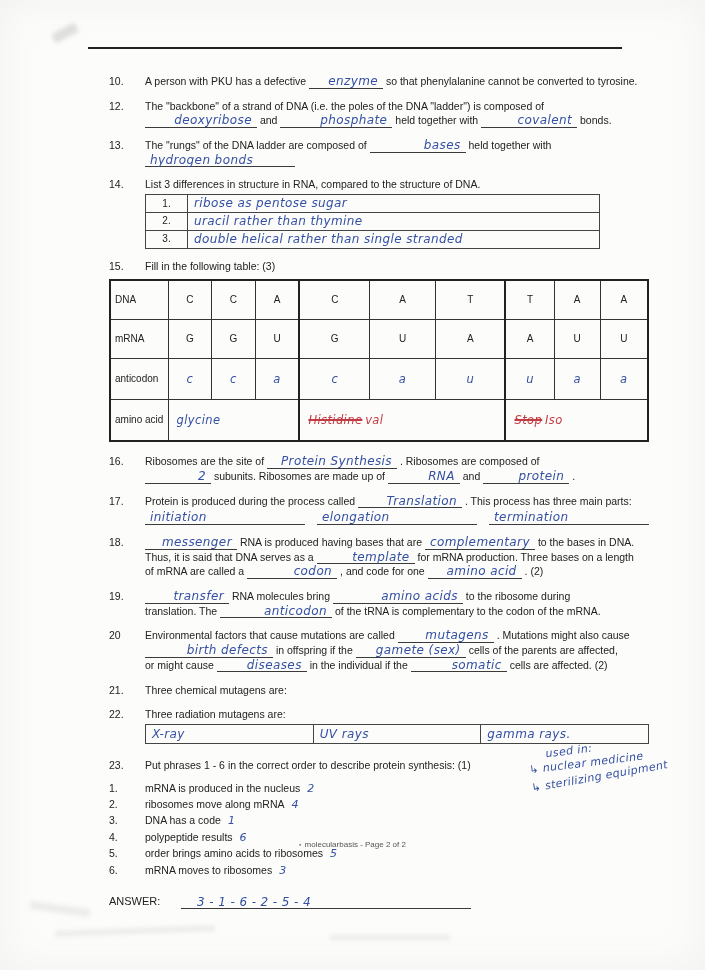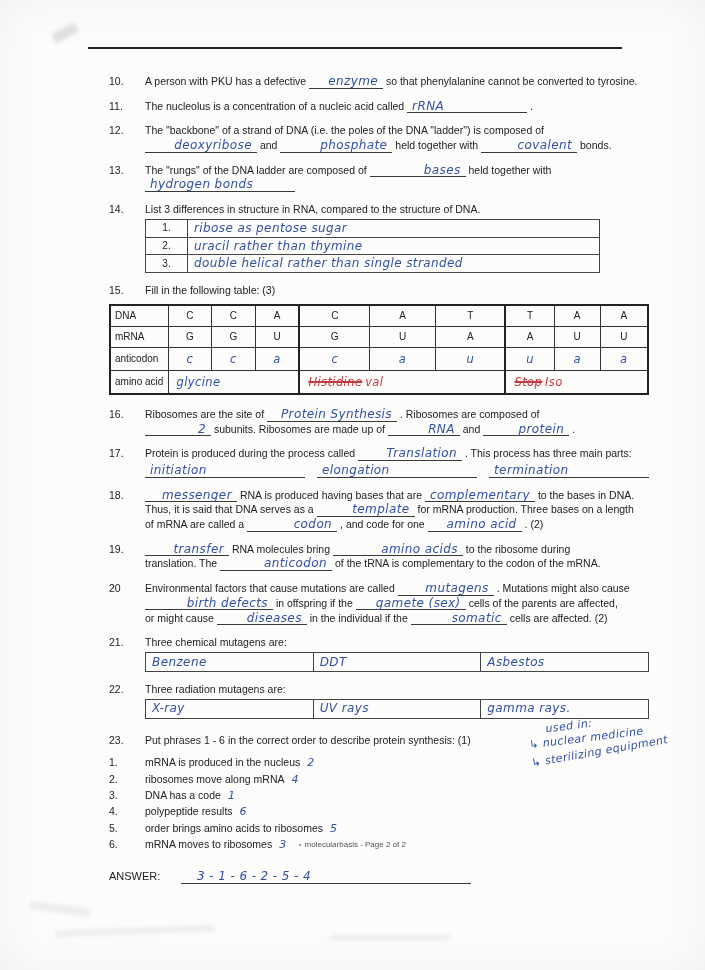--- a/index.html
+++ b/index.html
@@ -24,21 +24,21 @@
     padding:0 5px; line-height:1.05; vertical-align:baseline; }
   .red { color:#c23b42; }
   .strike { text-decoration:line-through; text-decoration-color:#c23b42; text-decoration-thickness:2px; }
   
   .diff-table { border-collapse:collapse; margin-top:2px; width:455px; }
   .diff-table td { border:1px solid #444; font-size:10px; height:17px; padding:0 6px; }
   .diff-table td.n { width:42px; text-align:center; color:#222; }
   
   .codon-table { border-collapse:collapse; width:100%; margin-top:3px; border:2px solid #222; }
   .codon-table td { border:1px solid #333; height:15px; text-align:center;
-    font-size:10px; padding:3px 2px; }
+    font-size:10px; padding:12px 2px; }
   .codon-table td.lbl { text-align:left; width:58px; padding-left:4px; }
   .codon-table td.g { border-left:2px solid #222; }
   .codon-table td.aa { height:17px; text-align:left; padding-left:8px; }
   .codon-table .hw { font-size:11.5px; }
   
   .mut-table { border-collapse:collapse; width:100%; margin-top:2px; }
   .mut-table td { border:1px solid #444; width:33.33%; height:19px; padding:0 6px; }
   
   .parts-row { display:flex; justify-content:space-between; margin-top:3px; width:100%; }
   .parts-row .blank { width:160px; text-align:left; }
@@ -80,28 +80,20 @@
 
     <div class="q">
       <div class="qnum">10.</div>
       <div class="qbody">
         <span>A person with PKU has a defective</span>
         <span class="blank" style="min-width:74px"><span class="hw">enzyme</span></span>
         <span>so that phenylalanine cannot be converted to tyrosine.</span>
       </div>
     </div>
 
-    <div class="q">
-      <div class="qnum">11.</div>
-      <div class="qbody">
-        <span>The nucleolus is a concentration of a nucleic acid called</span>
-        <span class="blank" style="min-width:120px;text-align:left"><span class="hw">rRNA</span></span>
-        <span>.</span>
-      </div>
-    </div>
 
     <div class="q">
       <div class="qnum">12.</div>
       <div class="qbody">
         <span>The "backbone" of a strand of DNA (i.e. the poles of the DNA "ladder") is composed of</span><br>
         <span class="blank" style="min-width:112px"><span class="hw">deoxyribose</span></span>
         <span>and</span>
         <span class="blank" style="min-width:112px"><span class="hw">phosphate</span></span>
         <span>held together with</span>
         <span class="blank" style="min-width:96px"><span class="hw">covalent</span></span>
@@ -270,29 +262,20 @@
         <span>in the individual if the</span>
         <span class="blank" style="min-width:96px"><span class="hw">somatic</span></span>
         <span>cells are affected. (2)</span>
       </div>
     </div>
 
     <div class="q">
       <div class="qnum">21.</div>
       <div class="qbody">
         <span>Three chemical mutagens are:</span>
-        <table class="mut-table">
-          <tbody>
-              <tr>
-            <td><span class="hw">Benzene</span></td>
-            <td><span class="hw">DDT</span></td>
-            <td><span class="hw">Asbestos</span></td>
-          </tr>
-        </tbody>
-          </table>
       </div>
     </div>
 
     <div class="q q22-wrap" style="margin-bottom:14px">
       <div class="qnum">22.</div>
       <div class="qbody">
         <span>Three radiation mutagens are:</span>
         <table class="mut-table">
           <tbody>
               <tr>

